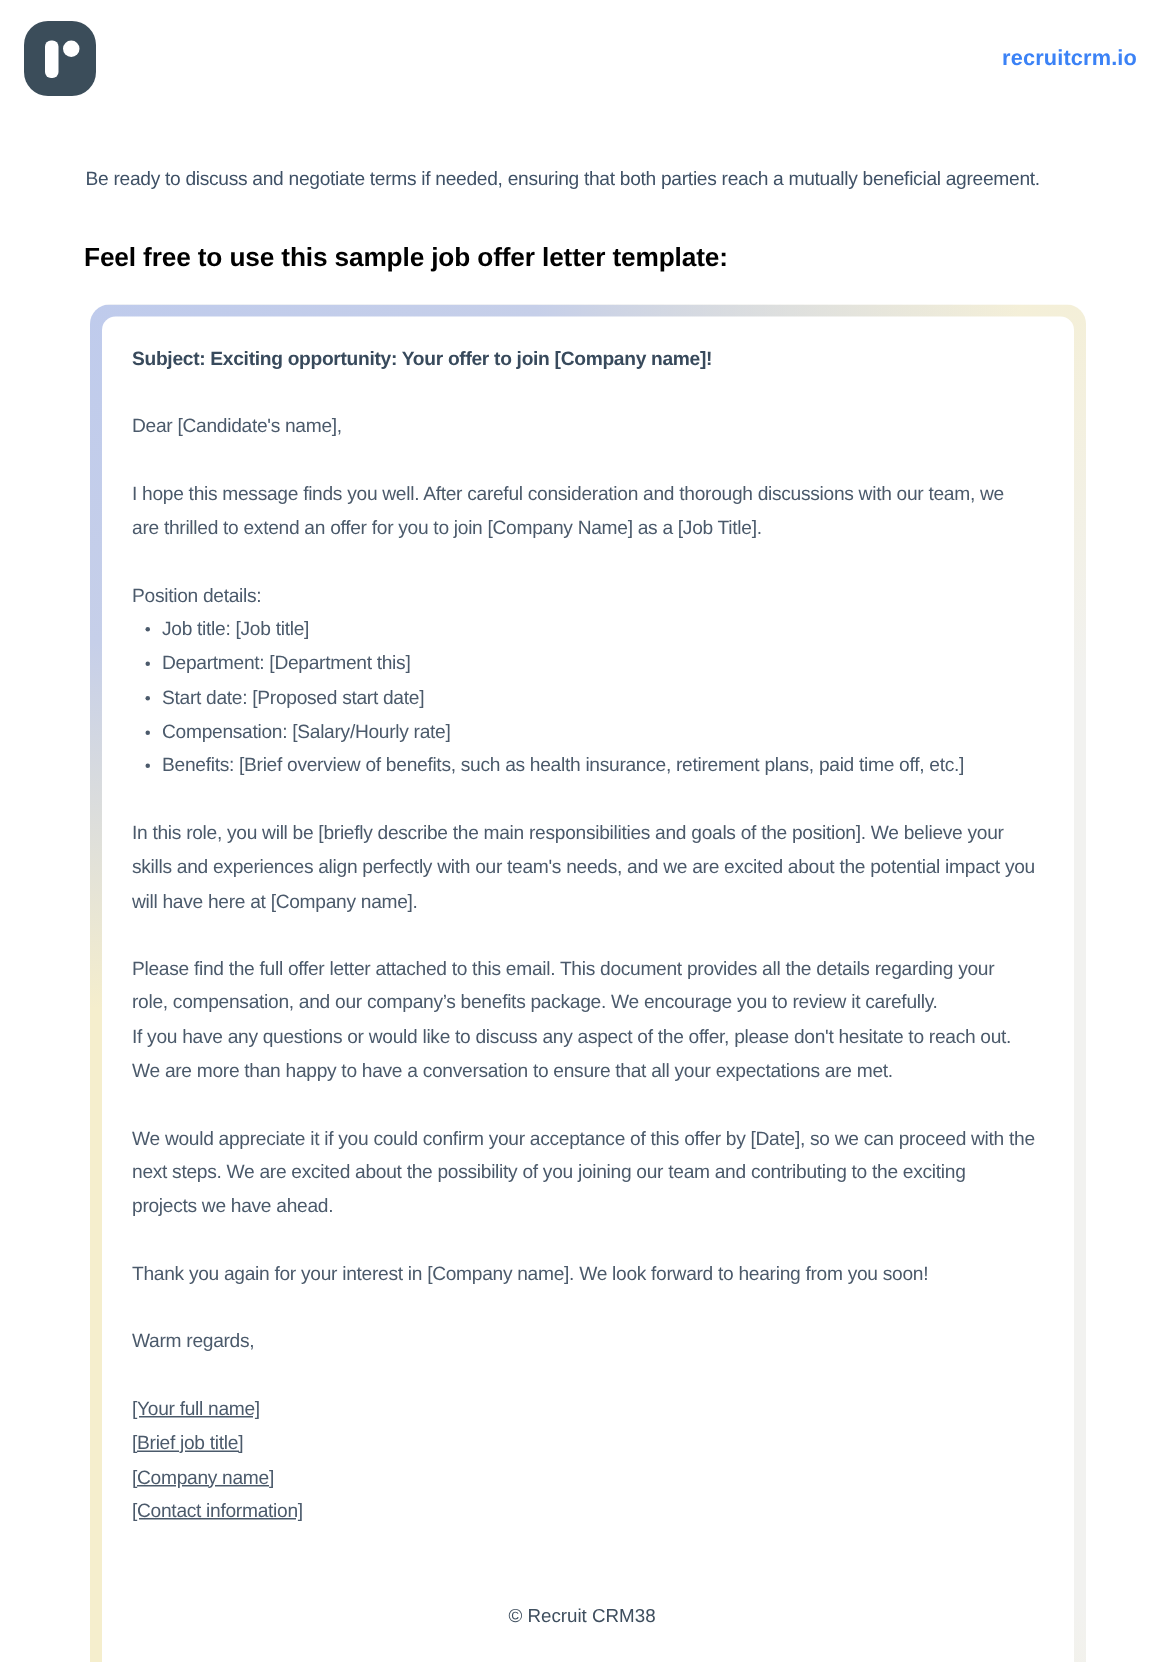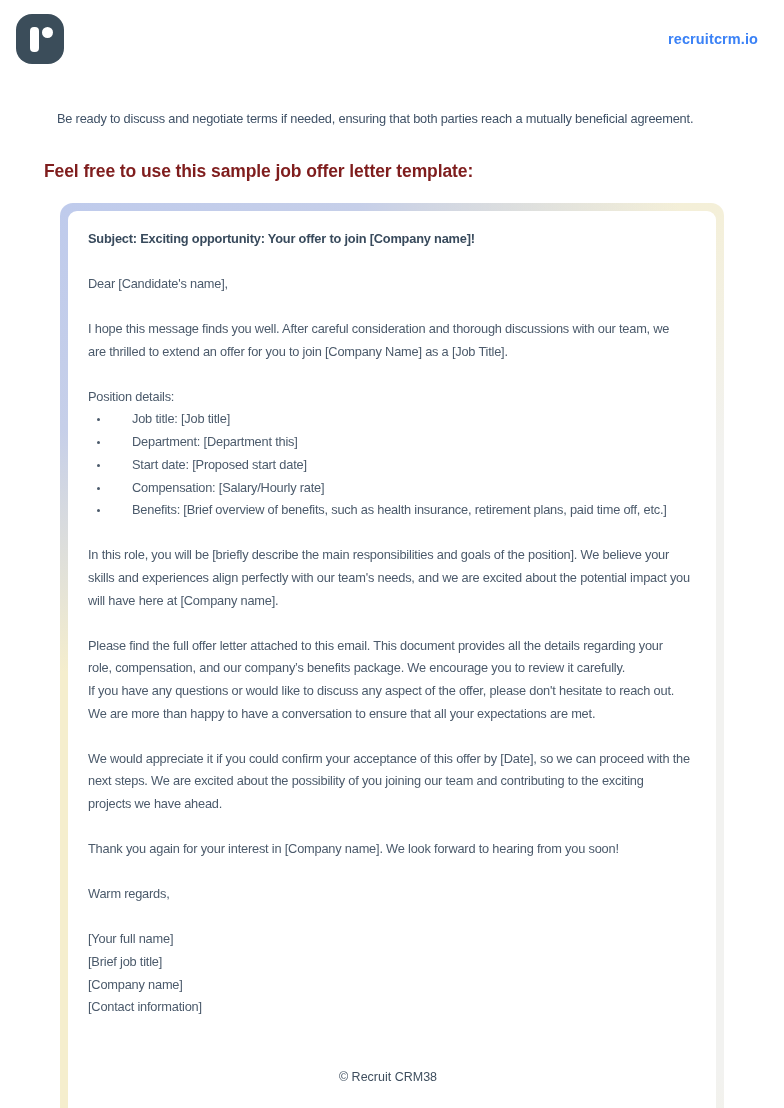--- a/index.html
+++ b/index.html
@@ -38,23 +38,23 @@
   }
 
   
   .intro {
     position: absolute; left: 57px; top: 111px;
     font-size: 12.8px; letter-spacing: -0.2px;
     color: #3f5166;
     white-space: nowrap;
   }
   .section-heading {
-    position: absolute; left: 44px; top: 161px;
+    position: absolute; left: 56px; top: 161px;
     font-size: 17.5px; font-weight: bold;
-    color: #7f1d1d; letter-spacing: -0.1px;
+    color: #000000; letter-spacing: -0.1px;
   }
 
   
   .letter-frame {
     position: absolute; left: 60px; top: 203px;
     width: 664px; height: 994px;
     border-radius: 13px;
     background:
       radial-gradient(620px 470px at 0px 0px, #bfcbec 0%, #c6cfe9 48%, rgba(198,207,233,0) 100%),
       radial-gradient(560px 680px at 664px 560px, #f2f2f0 0%, #f2f2f0 45%, rgba(242,242,240,0) 100%),
@@ -68,28 +68,28 @@
     padding: 17px 26px 0 20px;
     font-size: 12.8px; letter-spacing: -0.2px;
     line-height: 22.7px;
     color: #4b5a6b;
   }
   .letter-card p { margin: 0 0 22.3px 0; }
   .letter-card .tight p { margin: 0; }
   .letter-card .tight { margin: 0 0 22.3px 0; }
   .subject { font-weight: bold; color: #384a5c; }
   .bullet-list { margin: 0 0 22.3px 0; }
-  .bullet-row { display: flex; gap: 24px; }
+  .bullet-row { display: flex; }
   .bullet-dot {
     flex: none;
     width: 3px; height: 3px; border-radius: 50%;
     background: #4b5a6b;
     margin: 10px 8px 0 9px;
   }
-  .signature p { margin: 0; }
+  .signature p { margin: 0; text-decoration: underline; }
 
   
   .footer {
     position: absolute; left: 53px; right: 61px; top: 1070px;
     display: flex; justify-content: center;
     font-size: 12.5px; color: #3e4e5e;
   }
 </style>
 </head>
 <body>

